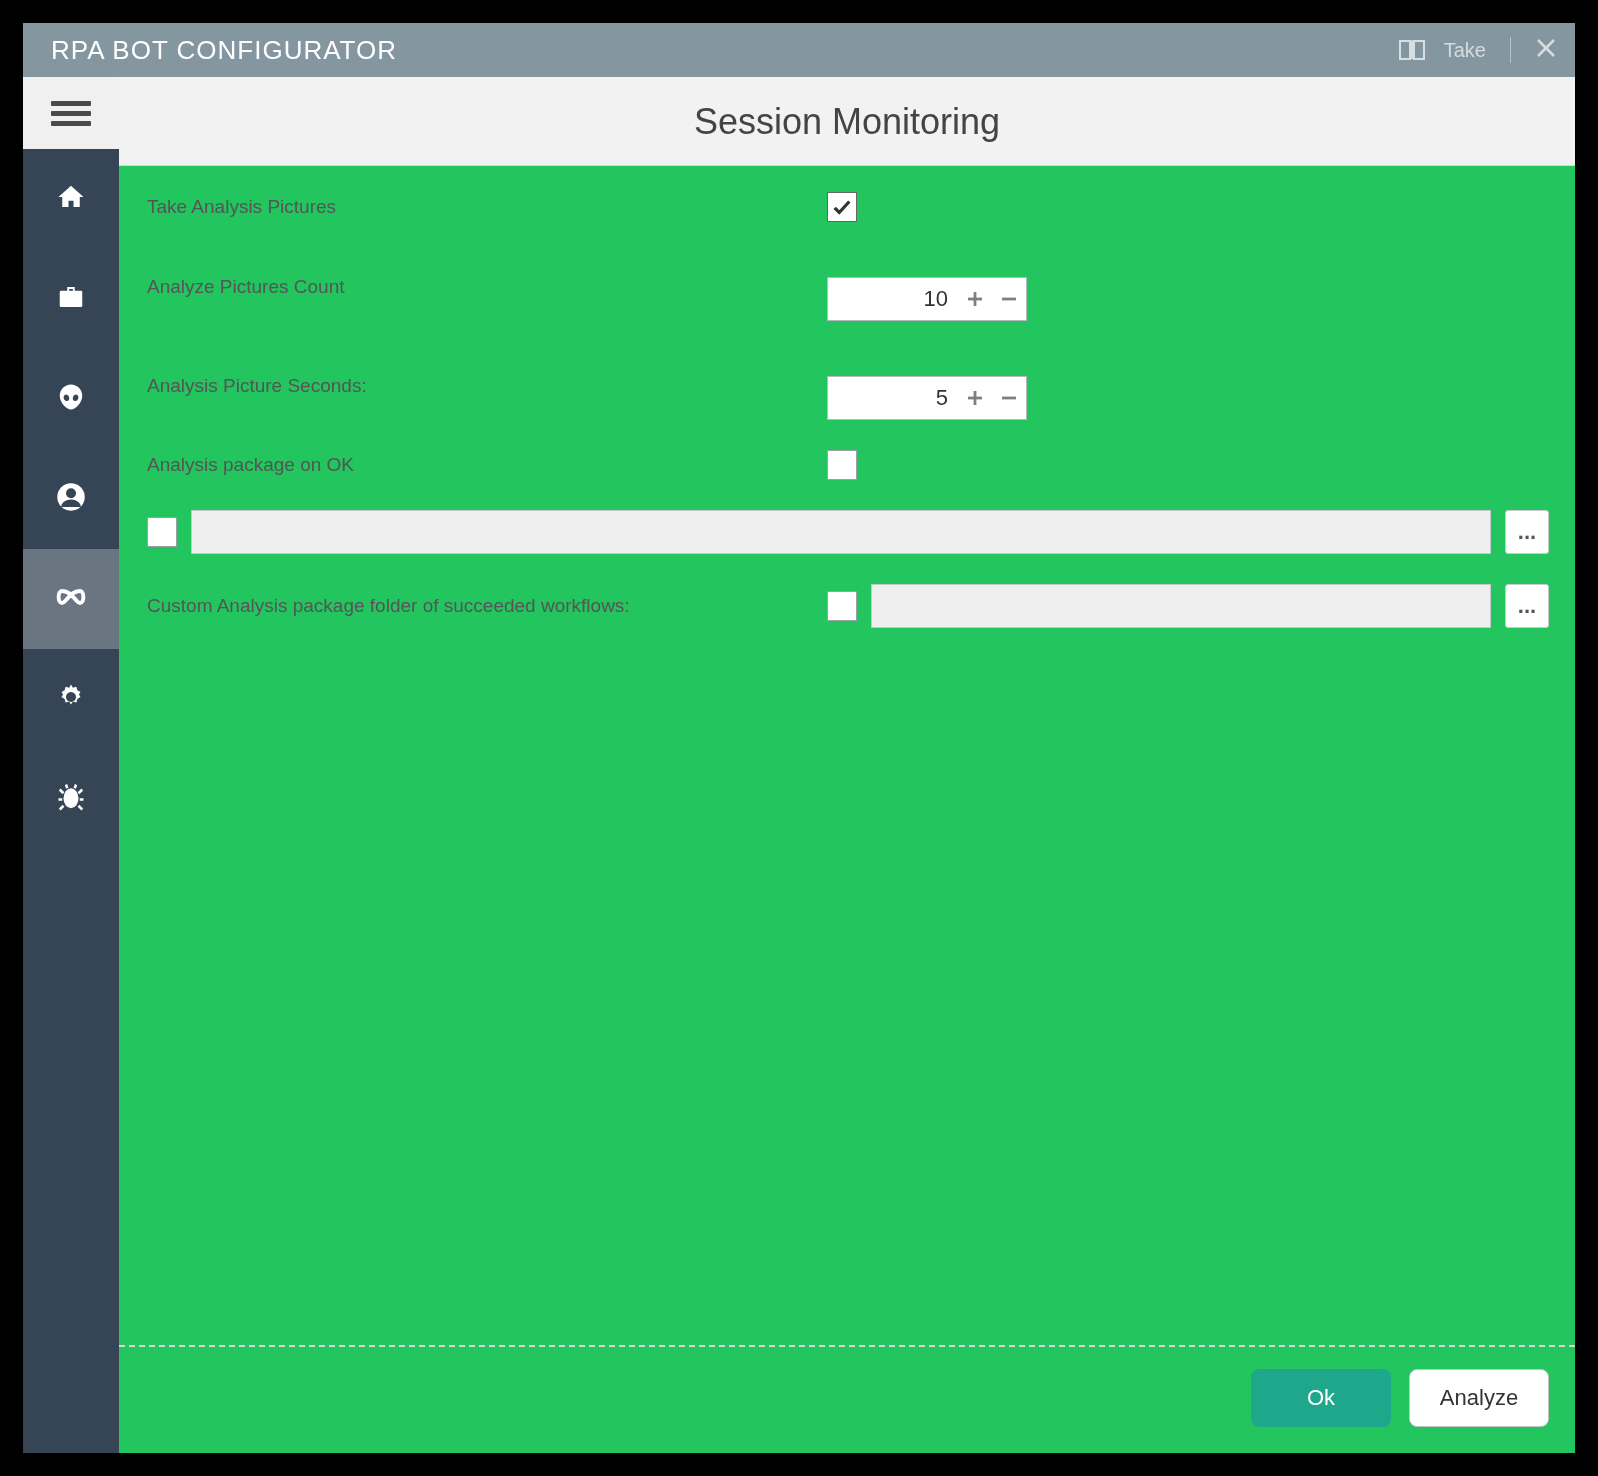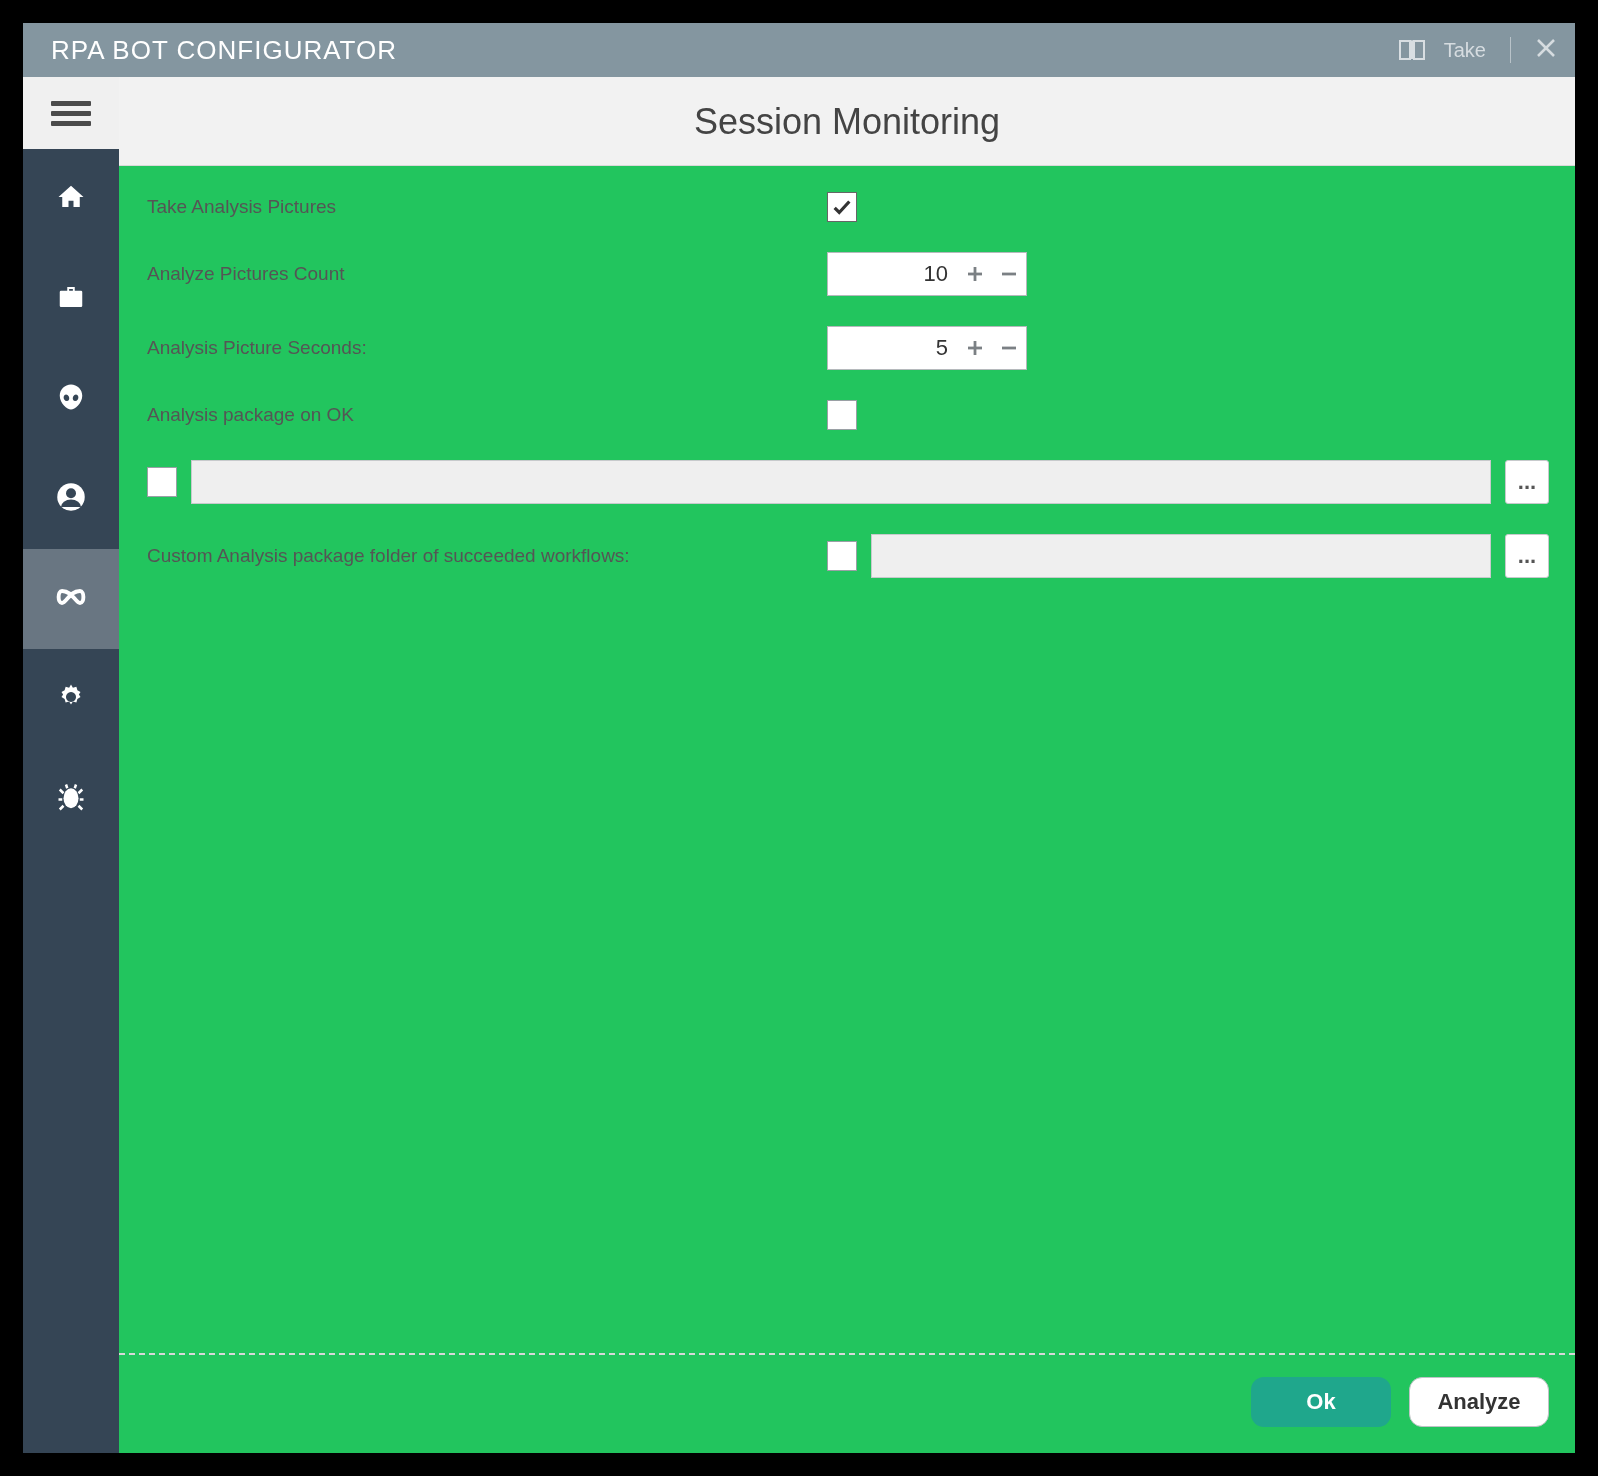--- a/index.html
+++ b/index.html
@@ -93,20 +93,21 @@
     }
     .checkbox svg { display:none; }
     .checkbox.checked svg { display:block; }
     .checkbox.checked { border-color:#666; }
     .spinner {
       display:flex; align-items:center;
       border:1px solid #b5b9bc;
       height:44px;
       width:200px;
       background:#fff;
+      margin-top:25px;
     }
     .spinner-value {
       flex:1; text-align:right;
       padding-right:10px;
       font-size:22px; color:#333;
     }
     .spinner-btn {
       width:34px; height:100%;
       display:flex; align-items:center; justify-content:center;
       color:#7b8084; cursor:pointer;
@@ -126,24 +127,24 @@
       font-size:22px; font-weight:bold; color:#555;
       cursor:pointer;
       border-radius:3px;
     }
     .footer {
       padding: 22px 26px 26px 26px;
       border-top: 2px dashed #d8d8d8;
       display:flex; justify-content:flex-end; gap:18px;
     }
     .btn {
-      min-width:140px; height:50px;
-      display:flex; align-items:center; justify-content:center;
-      font-size:22px; font-weight:700;
-      border-radius:13px;
+      min-width:140px; height:58px;
+      display:flex; align-items:center; justify-content:center;
+      font-size:22px; font-weight:400;
+      border-radius:8px;
       cursor:pointer;
     }
     .btn-primary { background:#1fa78c; color:#fff; }
     .btn-secondary { background:#fff; color:#333; border:1px solid #bfc3c6; }
   </style>
 </head>
 <body>
 
 <div class="window">
   <div class="titlebar">

